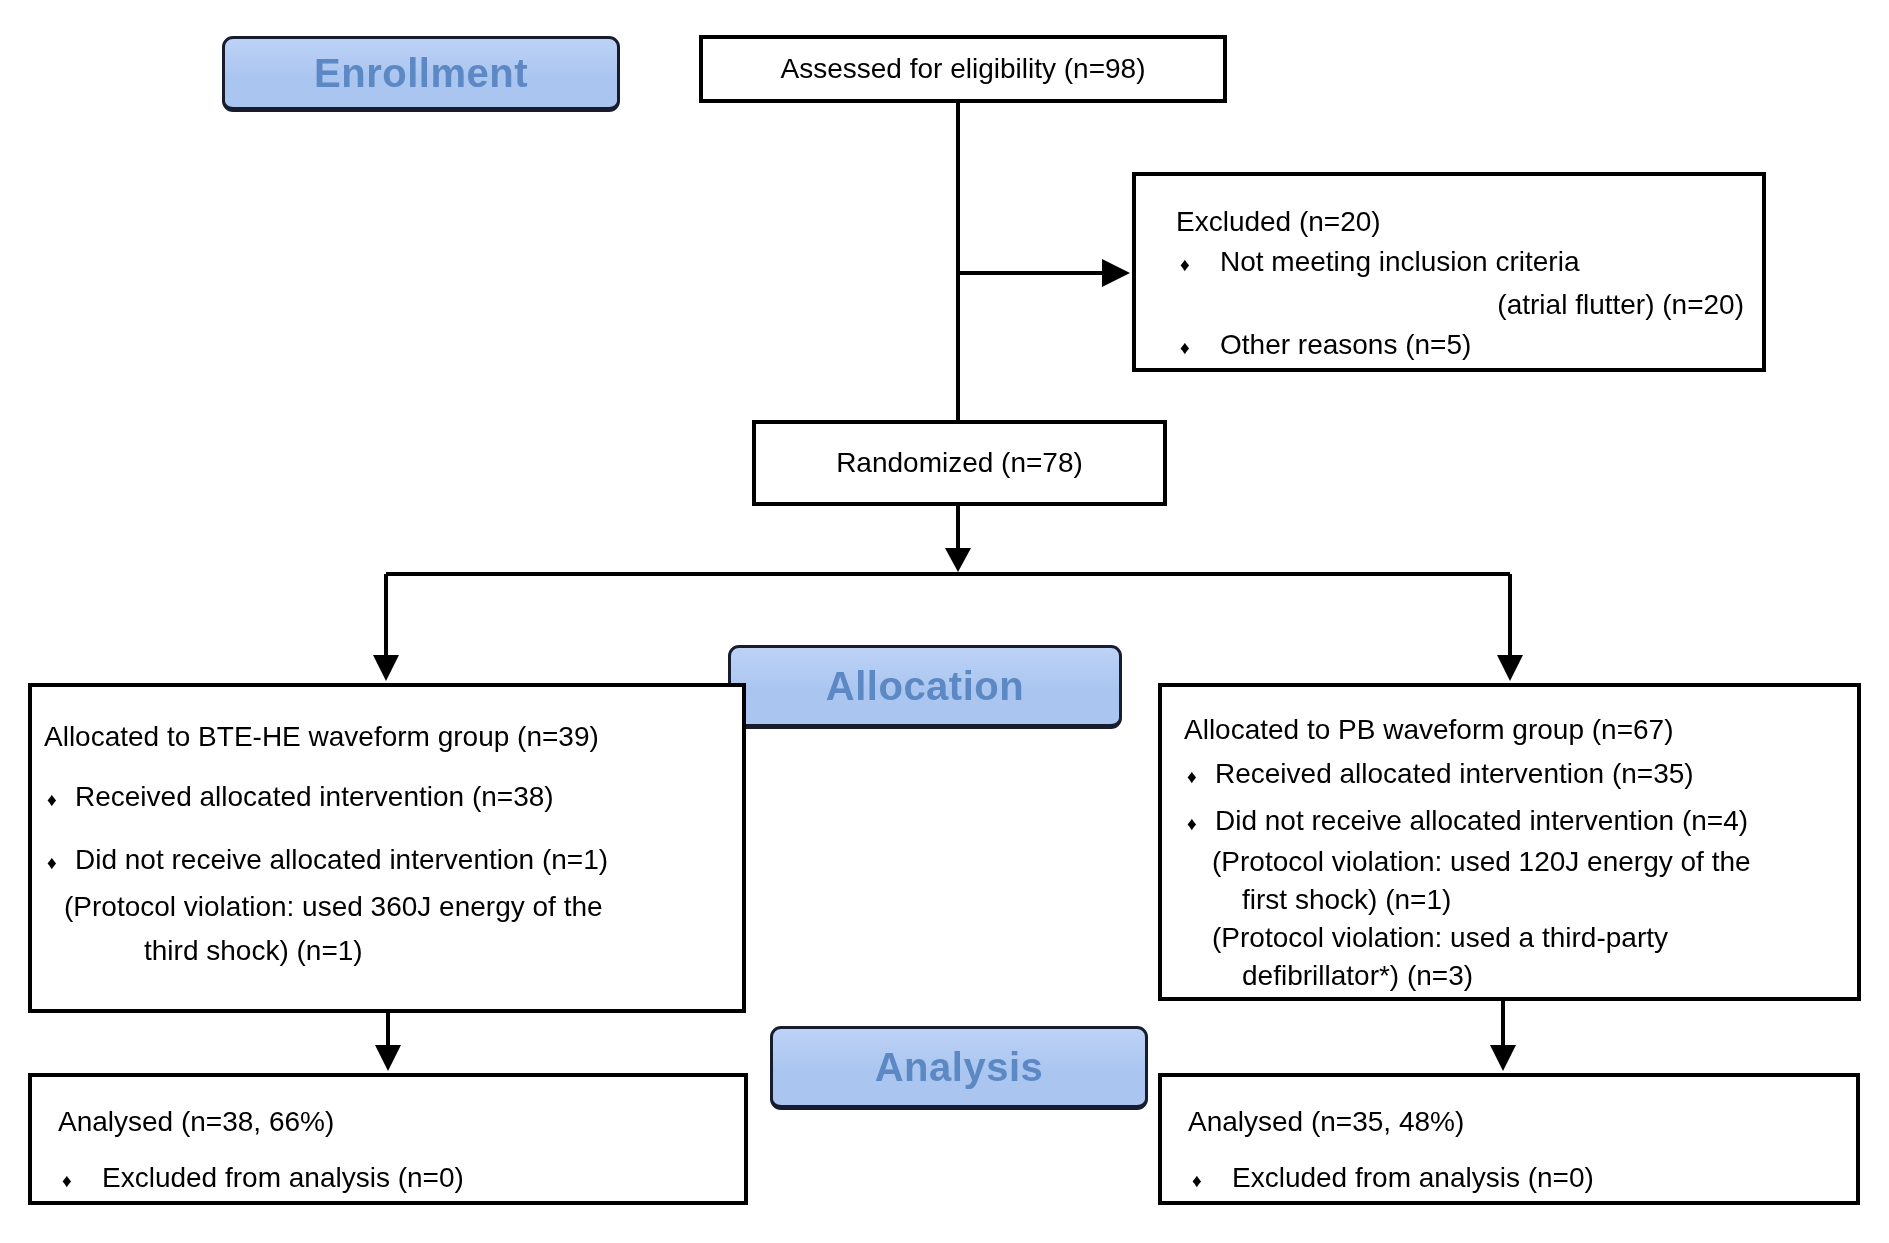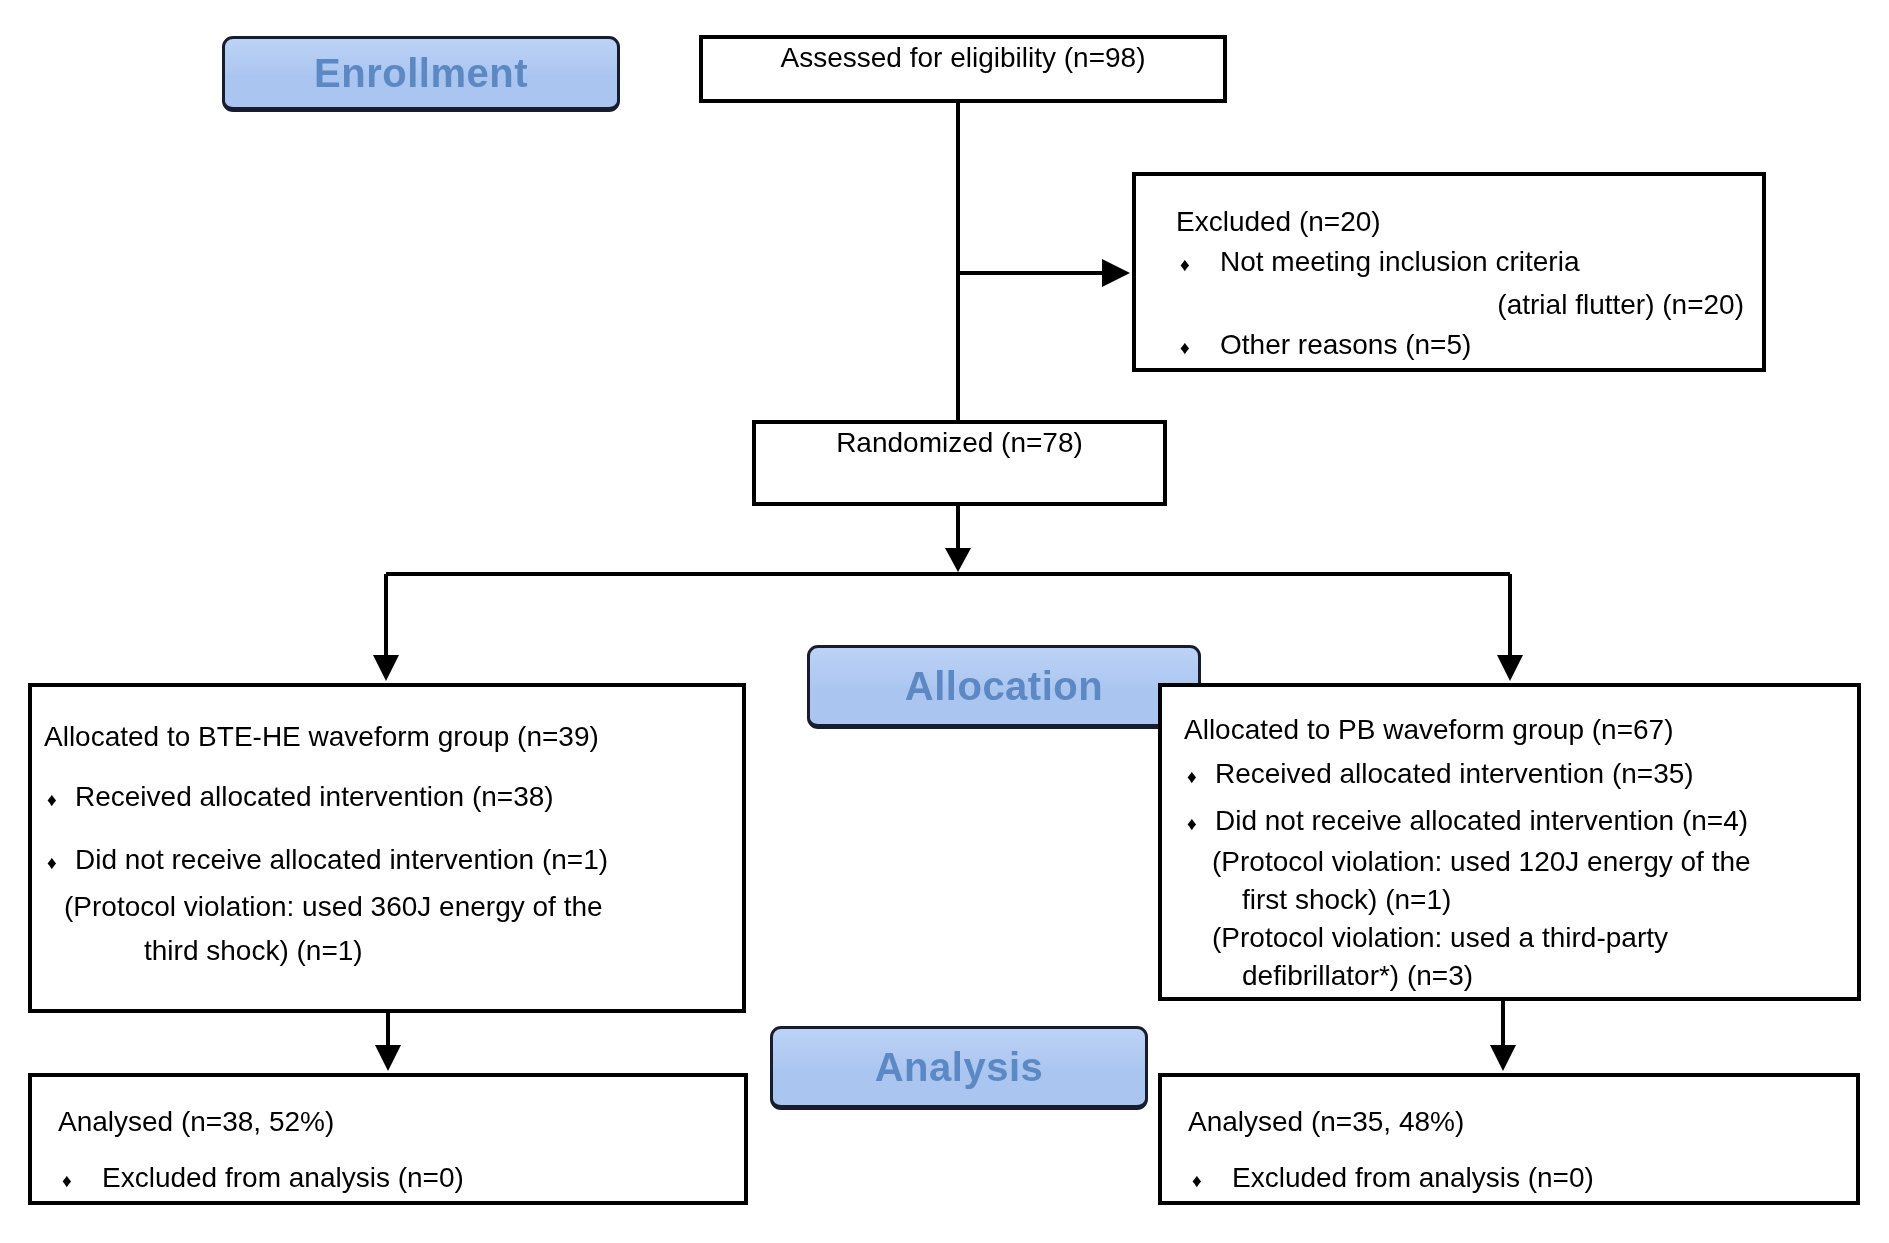--- a/index.html
+++ b/index.html
@@ -50,37 +50,37 @@
   .box {
     position: absolute;
     box-sizing: border-box;
     background: #ffffff;
     border: 4px solid var(--box-border, #000000);
     font-size: 28px;
     line-height: 1.35;
   }
   .center {
     display: flex;
-    align-items: flex-start;
+    align-items: center;
     justify-content: center;
   }
   .line { white-space: nowrap; }
   .line.bullet { display: flex; align-items: baseline; }
   .b {
     display: inline-block;
     flex: 0 0 auto;
     font-size: 19px;
   }
 
   
   .pill-enrollment { left: 222px; top: 36px;  width: 398px; height: 76px; }
   .assessed-box    { left: 699px; top: 35px;  width: 528px; height: 68px; }
   .excluded-box    { left: 1132px; top: 172px; width: 634px; height: 200px; }
   .randomized-box  { left: 752px; top: 420px; width: 415px; height: 86px; }
-  .pill-allocation { left: 807px; top: 645px; width: 394px; height: 84px; text-align: center; }
+  .pill-allocation { left: 728px; top: 645px; width: 394px; height: 84px; text-align: center; }
   .alloc-left      { left: 28px;  top: 683px; width: 718px; height: 330px; }
   .alloc-right     { left: 1158px; top: 683px; width: 703px; height: 318px; }
   .pill-analysis   { left: 770px; top: 1026px; width: 378px; height: 84px; }
   .ana-left        { left: 28px;  top: 1073px; width: 720px; height: 132px; }
   .ana-right       { left: 1158px; top: 1073px; width: 702px; height: 132px; }
 
   
   .excluded-box .content { padding: 26px 18px 0 26px; margin-left: 14px; }
   .excluded-box .line { line-height: 40px; }
   .excluded-box .b { width: 40px; padding-left: 4px; }
@@ -192,21 +192,21 @@
       </div>
       <div class="line cont1">(Protocol violation: used 120J energy of the</div>
       <div class="line cont2">first shock) (n=1)</div>
       <div class="line cont1">(Protocol violation: used a third-party</div>
       <div class="line cont2">defibrillator*) (n=3)</div>
     </div>
   </div>
 
   <div class="box ana ana-left">
     <div class="content">
-      <div class="line title">Analysed (n=38, 52%)</div>
+      <div class="line title">Analysed (n=38, 66%)</div>
       <div class="line bullet">
         <span class="b">♦</span>
         <span class="t">Excluded from analysis (n=0)</span>
       </div>
     </div>
   </div>
 
   <div class="box ana ana-right">
     <div class="content">
       <div class="line title">Analysed (n=35, 48%)</div>

